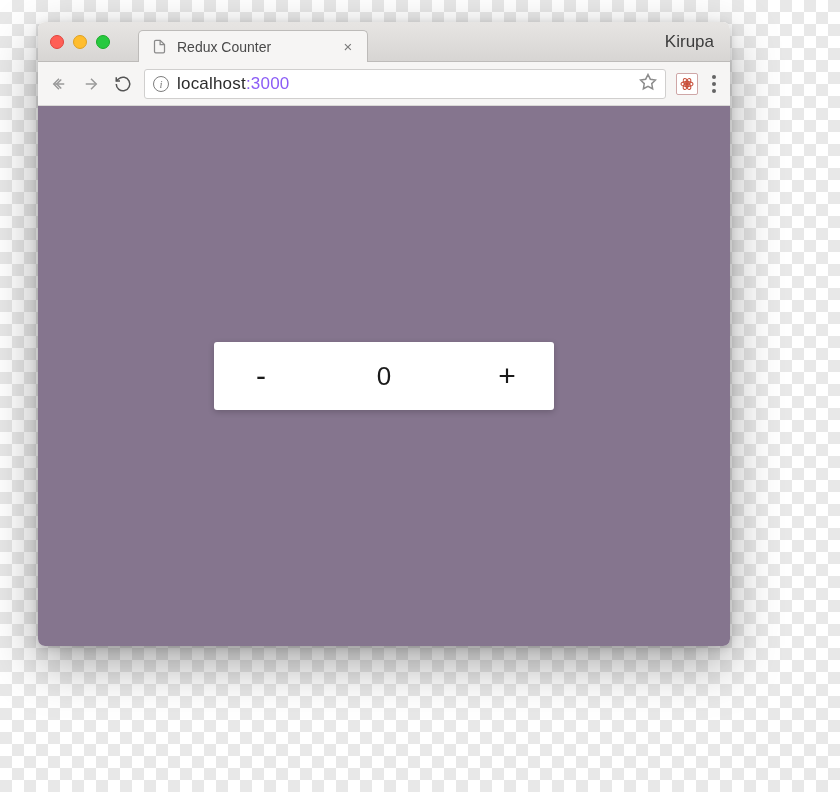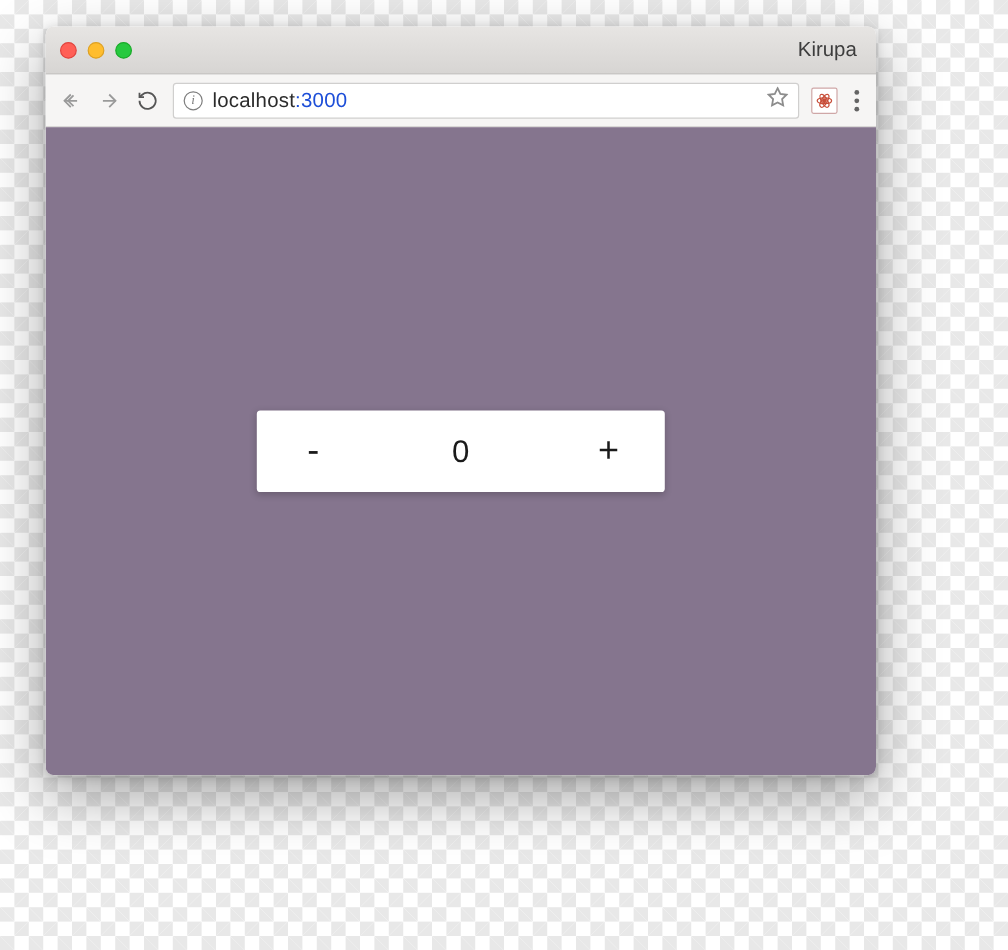--- a/index.html
+++ b/index.html
@@ -133,21 +133,21 @@
       font-size: 11px;
       color: #7d7d7d;
       font-family: Georgia, serif;
       font-style: italic;
     }
     .url-text {
       font-size: 17px;
       color: #2b2b2b;
       letter-spacing: 0.2px;
     }
-    .url-text .port { color: #1d4ed8; }
+    .url-text .port { color: #8b5cf6; }
     .star-icon { color: #8d8d8d; }
     .ext-icon {
       width: 22px; height: 22px;
       background: #fff;
       border: 1px solid #cfa7a7;
       border-radius: 2px;
       display: flex; align-items: center; justify-content: center;
       color: #c84f3a;
       font-size: 15px;
     }
@@ -193,20 +193,32 @@
 </head>
 <body>
 
 <div class="browser-window">
 
   <div class="titlebar">
     <div class="traffic-lights">
       <div class="tl red"></div>
       <div class="tl yellow"></div>
       <div class="tl green"></div>
+    </div>
+    <div class="tabstrip">
+      <div class="tab">
+        <span class="favicon">
+          <svg width="15" height="15" viewBox="0 0 24 24" fill="none" stroke="#8a8a8a" stroke-width="2">
+            <path d="M13 2H6a2 2 0 0 0-2 2v16a2 2 0 0 0 2 2h12a2 2 0 0 0 2-2V9z"></path>
+            <polyline points="13 2 13 9 20 9"></polyline>
+          </svg>
+        </span>
+        <span class="title">Redux Counter</span>
+        <span class="close">×</span>
+      </div>
     </div>
     <div class="profile-name">Kirupa</div>
   </div>
 
   <div class="addressbar">
     <div class="nav-btn">
       <svg width="18" height="18" viewBox="0 0 24 24" fill="none" stroke="currentColor" stroke-width="2">
           <polyline points="15 18 9 12 15 6"></polyline>
           <line x1="9" y1="12" x2="20" y2="12" stroke-opacity="0"></line>
         </svg>

